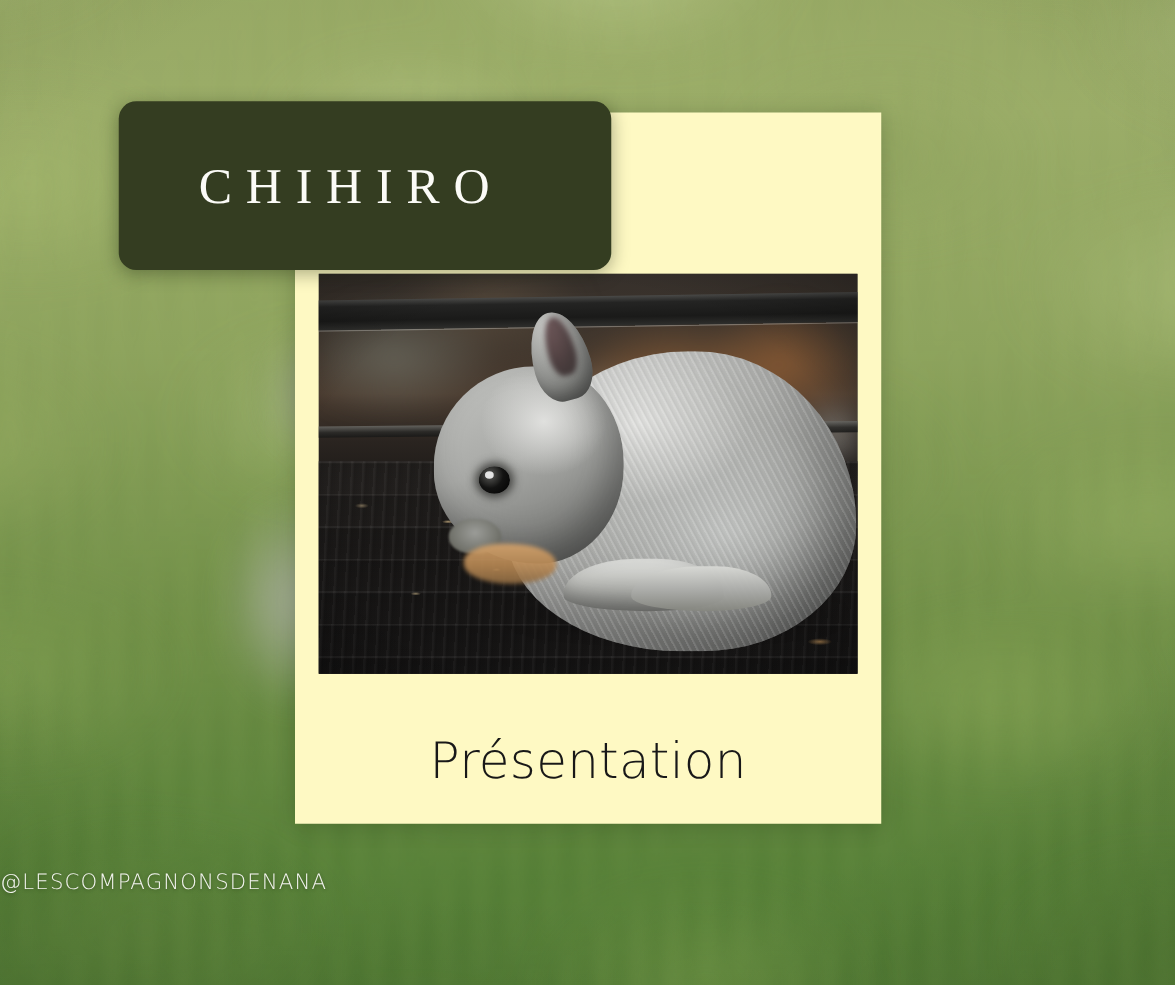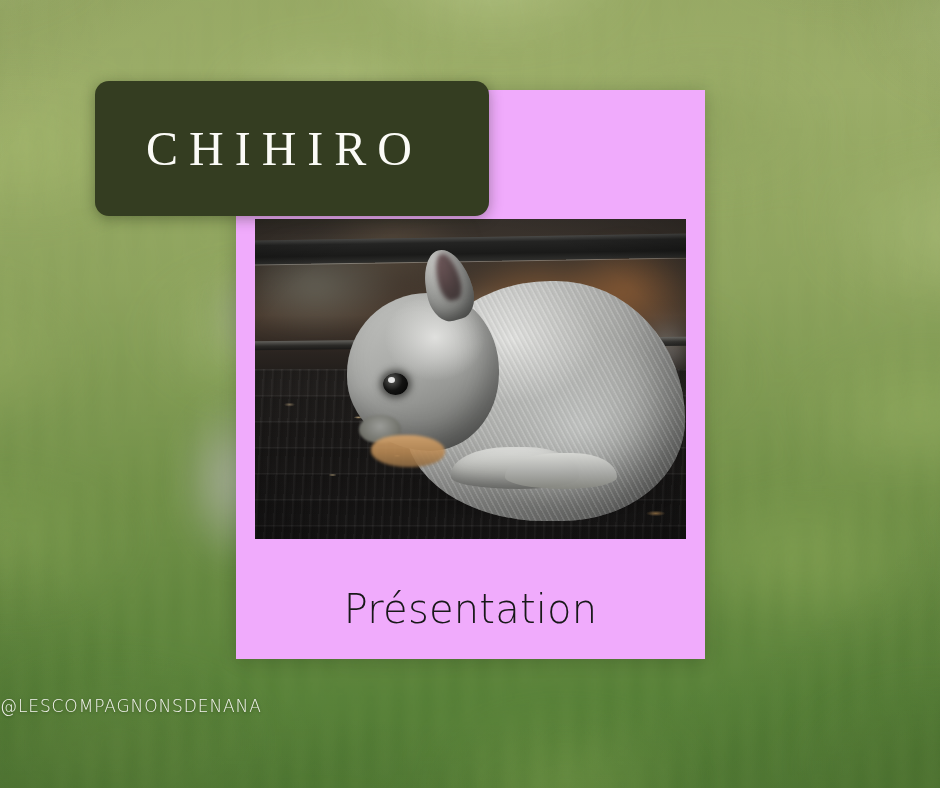--- a/index.html
+++ b/index.html
@@ -109,21 +109,21 @@
     background: radial-gradient(ellipse 105% 95% at 50% 42%, rgba(0,0,0,0) 52%, rgba(20,35,10,.22) 100%);
   }
 
   
   .polaroid {
     position: absolute;
     left: 236px;
     top: 90px;
     width: 469px;
     height: 569px;
-    background: #f0abfc;
+    background: #fef9c3;
     box-shadow: 0 2px 16px rgba(20,30,12,.22);
   }
   .photo {
     position: absolute;
     left: 19px;
     top: 129px;
     width: 431px;
     height: 320px;
     overflow: hidden;
     background: #1a1a18;
@@ -369,24 +369,24 @@
     top: 81px;
     width: 394px;
     height: 135px;
     border-radius: 14px;
     background: #343d21;
     box-shadow: 0 3px 14px rgba(18,26,10,.35);
     display: flex;
     align-items: center;
   }
   .title-text {
-    margin-left: 51px;
+    margin-left: 64px;
     color: #fbfbf7;
     font-family: "Liberation Serif", "DejaVu Serif", serif;
-    font-size: 48px;
+    font-size: 40px;
     font-weight: 400;
     letter-spacing: 11px;
     line-height: 1;
     white-space: nowrap;
   }
 
   
   .handle {
     position: absolute;
     left: 0;

